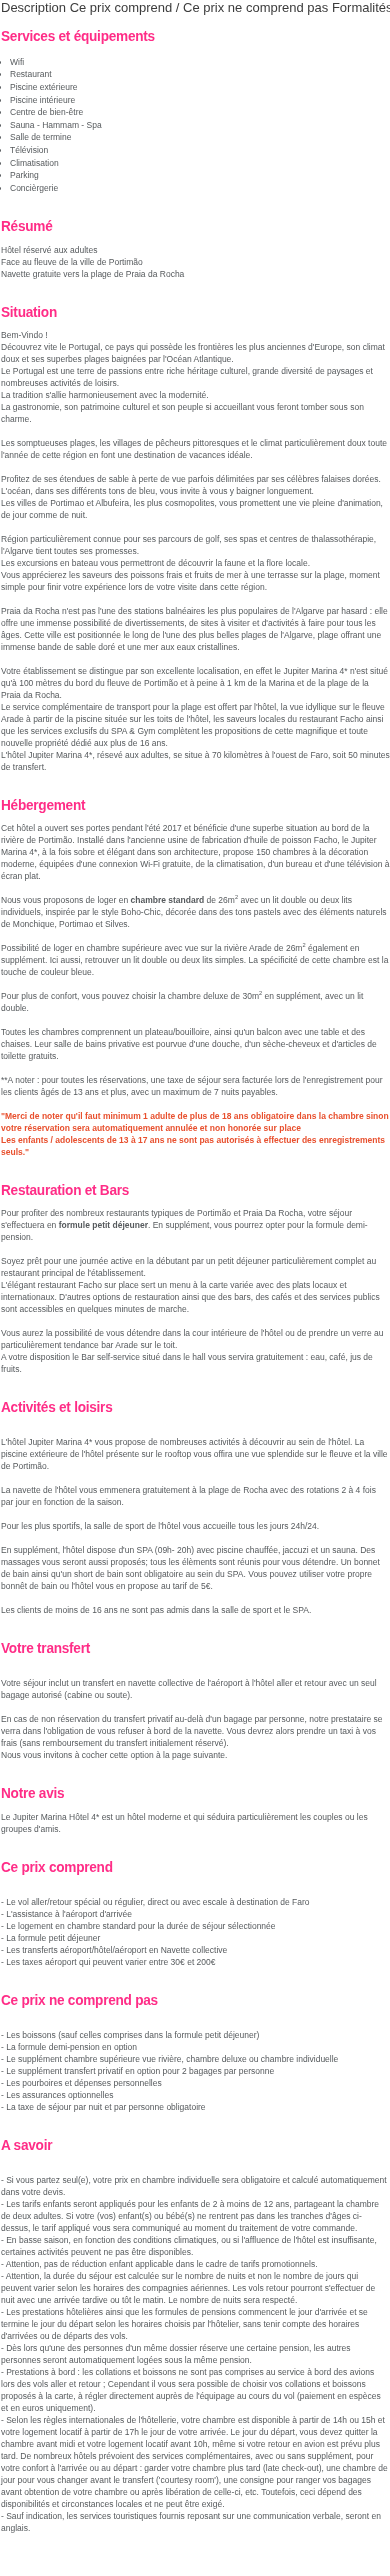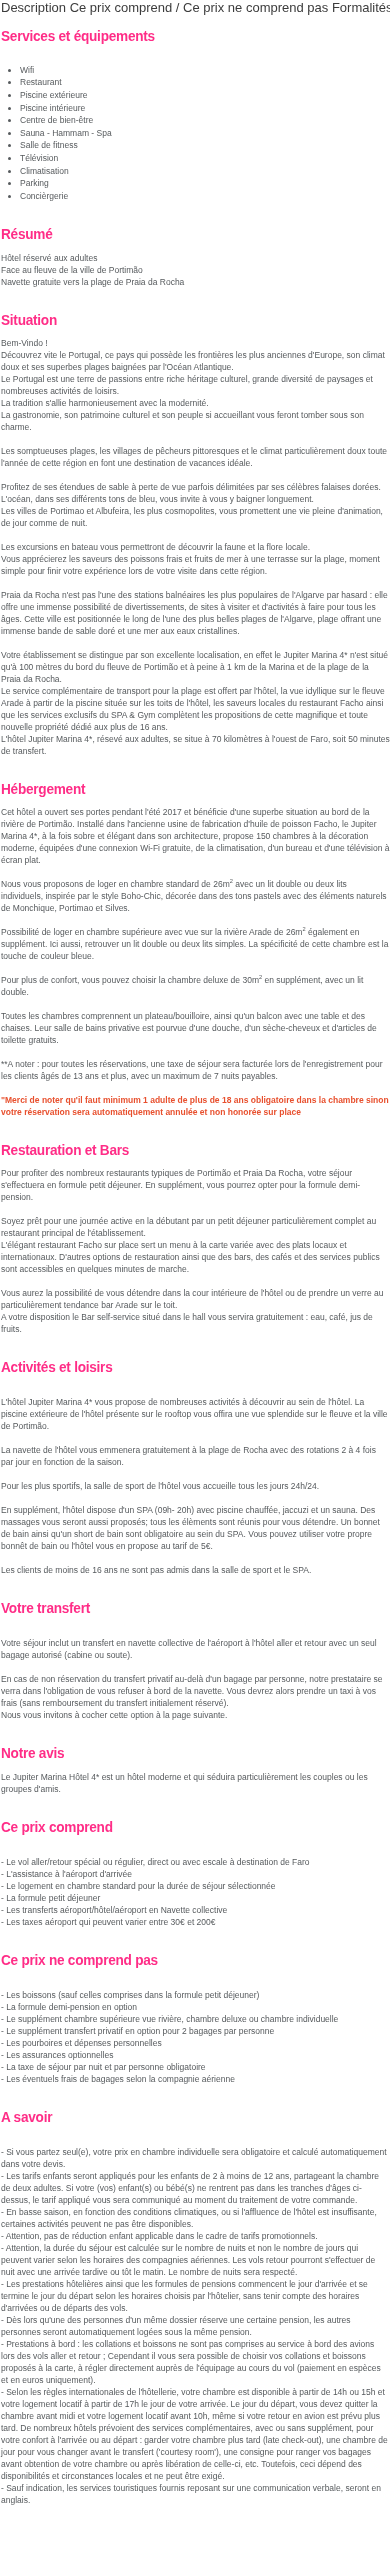--- a/index.html
+++ b/index.html
@@ -4,42 +4,42 @@
 <style>
   html,body{margin:0;padding:0;background:#ffffff;}
   body{font-family:"Liberation Sans",sans-serif;color:#565a5d;}
   .page{width:391px;box-sizing:border-box;padding:2.1px 1px 36px 1px;overflow:hidden;}
   .top-nav{font-size:13px;color:#3c3c3c;line-height:10.3px;margin:1px 0 0 0;white-space:nowrap;}
   .top-nav a{color:#3c3c3c;text-decoration:none;margin-right:3.6px;cursor:pointer;}
   h2.h{color:#ff2d87;font-size:15.5px;font-weight:700;margin:23px 0 8.2px 0;letter-spacing:-0.3px;
        transform:scaleX(.88);transform-origin:left center;white-space:nowrap;}
   h2.h.first{margin-top:13.4px;}
   .para{margin:0;font-size:8.5px;line-height:12px;}
-  .para .b{font-weight:400;}
+  .para .b{font-weight:700;}
   .para.warning{color:#e8502e;font-weight:700;}
   .gap{height:12px;}
-  ul.blist{margin:19px 0;padding:0 0 0 19px;list-style:disc;}
+  ul.blist{margin:11px 0;padding:0 0 0 9px;list-style:disc;}
   ul.blist li{font-size:8.5px;line-height:12.6px;}
   sup{font-size:5.7px;line-height:0;}
 </style>
 </head>
 <body>
 
 <div class="page">
   <nav class="top-nav"><a>Description</a><a>Ce prix comprend / Ce prix ne comprend pas</a><a>Formalités</a><a>Conciergerie</a><a>Logo tripadvisor</a><a>Avis Client</a></nav>
   <main>
       <h2 class="h first">Services et équipements</h2>
       <ul class="blist">
         <li>Wifi</li>
         <li>Restaurant</li>
         <li>Piscine extérieure</li>
         <li>Piscine intérieure</li>
         <li>Centre de bien-être</li>
         <li>Sauna - Hammam - Spa</li>
-        <li>Salle de fitness</li>
+        <li>Salle de termine</li>
         <li>Télévision</li>
         <li>Climatisation</li>
         <li>Parking</li>
         <li>Concièrgerie</li>
       </ul>
       <h2 class="h ">Résumé</h2>
       <p class="para ">Hôtel réservé aux adultes</p>
       <p class="para ">Face au fleuve de la ville de Portimão</p>
       <p class="para ">Navette gratuite vers la plage de Praia da Rocha</p>
       <h2 class="h ">Situation</h2>
@@ -47,20 +47,21 @@
       <p class="para ">Découvrez vite le Portugal, ce pays qui possède les frontières les plus anciennes d'Europe, son climat doux et ses superbes plages baignées par l'Océan Atlantique.</p>
       <p class="para ">Le Portugal est une terre de passions entre riche héritage culturel, grande diversité de paysages et nombreuses activités de loisirs.</p>
       <p class="para ">La tradition s'allie harmonieusement avec la modernité.</p>
       <p class="para ">La gastronomie, son patrimoine culturel et son peuple si accueillant vous feront tomber sous son charme.</p>
       <div class="gap"></div>
       <p class="para ">Les somptueuses plages, les villages de pêcheurs pittoresques et le climat particulièrement doux toute l'année de cette région en font une destination de vacances idéale.</p>
       <div class="gap"></div>
       <p class="para ">Profitez de ses étendues de sable à perte de vue parfois délimitées par ses célèbres falaises dorées. L'océan, dans ses différents tons de bleu, vous invite à vous y baigner longuement.</p>
       <p class="para ">Les villes de Portimao et Albufeira, les plus cosmopolites, vous promettent une vie pleine d'animation, de jour comme de nuit.</p>
       <div class="gap"></div>
+      <p class="para ">Région particulièrement connue pour ses parcours de golf, ses spas et centres de thalassothérapie, l'Algarve tient toutes ses promesses.</p>
       <p class="para ">Les excursions en bateau vous permettront de découvrir la faune et la flore locale.</p>
       <p class="para ">Vous apprécierez les saveurs des poissons frais et fruits de mer à une terrasse sur la plage, moment simple pour finir votre expérience lors de votre visite dans cette région.</p>
       <div class="gap"></div>
       <p class="para ">Praia da Rocha n'est pas l'une des stations balnéaires les plus populaires de l'Algarve par hasard : elle offre une immense possibilité de divertissements, de sites à visiter et d'activités à faire pour tous les âges. Cette ville est positionnée le long de l'une des plus belles plages de l'Algarve, plage offrant une immense bande de sable doré et une mer aux eaux cristallines.</p>
       <div class="gap"></div>
       <p class="para ">Votre établissement se distingue par son excellente localisation, en effet le Jupiter Marina 4* n'est situé qu'à 100 mètres du bord du fleuve de Portimão et à peine à 1 km de la Marina et de la plage de la Praia da Rocha.</p>
       <p class="para ">Le service complémentaire de transport pour la plage est offert par l'hôtel, la vue idyllique sur le fleuve Arade à partir de la piscine située sur les toits de l'hôtel, les saveurs locales du restaurant Facho ainsi que les services exclusifs du SPA &amp; Gym complètent les propositions de cette magnifique et toute nouvelle propriété dédié aux plus de 16 ans.</p>
       <p class="para ">L'hôtel Jupiter Marina 4*, résevé aux adultes, se situe à 70 kilomètres à l'ouest de Faro, soit 50 minutes de transfert.</p>
       <h2 class="h ">Hébergement</h2>
       <p class="para ">Cet hôtel a ouvert ses portes pendant l'été 2017 et bénéficie d'une superbe situation au bord de la rivière de Portimão. Installé dans l'ancienne usine de fabrication d'huile de poisson Facho, le Jupiter Marina 4*, à la fois sobre et élégant dans son architecture, propose 150 chambres à la décoration moderne, équipées d'une connexion Wi-Fi gratuite, de la climatisation, d'un bureau et d'une télévision à écran plat.</p>
@@ -69,20 +70,21 @@
       <div class="gap"></div>
       <p class="para "><span>Possibilité de loger en chambre supérieure avec vue sur la rivière Arade de 26m</span><sup>2</sup><span> également en supplément. Ici aussi, retrouver un lit double ou deux lits simples. La spécificité de cette chambre est la touche de couleur bleue.</span></p>
       <div class="gap"></div>
       <p class="para "><span>Pour plus de confort, vous pouvez choisir la chambre deluxe de 30m</span><sup>2</sup><span> en supplément, avec un lit double.</span></p>
       <div class="gap"></div>
       <p class="para ">Toutes les chambres comprennent un plateau/bouilloire, ainsi qu'un balcon avec une table et des chaises. Leur salle de bains privative est pourvue d'une douche, d'un sèche-cheveux et d'articles de toilette gratuits.</p>
       <div class="gap"></div>
       <p class="para ">**A noter : pour toutes les réservations, une taxe de séjour sera facturée lors de l'enregistrement pour les clients âgés de 13 ans et plus, avec un maximum de 7 nuits payables.</p>
       <div class="gap"></div>
       <p class="para warning">"Merci de noter qu'il faut minimum 1 adulte de plus de 18 ans obligatoire dans la chambre sinon votre réservation sera automatiquement annulée et non honorée sur place</p>
+      <p class="para warning">Les enfants / adolescents de 13 à 17 ans ne sont pas autorisés à effectuer des enregistrements seuls."</p>
       <h2 class="h ">Restauration et Bars</h2>
       <p class="para "><span>Pour profiter des nombreux restaurants typiques de Portimão et Praia Da Rocha, votre séjour s'effectuera en </span><span class="b">formule petit déjeuner</span><span>. En supplément, vous pourrez opter pour la formule demi-pension.</span></p>
       <div class="gap"></div>
       <p class="para ">Soyez prêt pour une journée active en la débutant par un petit déjeuner particulièrement complet au restaurant principal de l'établissement.</p>
       <p class="para ">L'élégant restaurant Facho sur place sert un menu à la carte variée avec des plats locaux et internationaux. D'autres options de restauration ainsi que des bars, des cafés et des services publics sont accessibles en quelques minutes de marche.</p>
       <div class="gap"></div>
       <p class="para ">Vous aurez la possibilité de vous détendre dans la cour intérieure de l'hôtel ou de prendre un verre au particulièrement tendance bar Arade sur le toit.</p>
       <p class="para ">A votre disposition le Bar self-service situé dans le hall vous servira gratuitement : eau, café, jus de fruits.</p>
       <h2 class="h ">Activités et loisirs</h2>
       <div class="gap"></div>
@@ -113,21 +115,20 @@
       <p class="para ">- Les taxes aéroport qui peuvent varier entre 30€ et 200€</p>
       <h2 class="h ">Ce prix ne comprend pas</h2>
       <div class="gap"></div>
       <p class="para ">- Les boissons (sauf celles comprises dans la formule petit déjeuner)</p>
       <p class="para ">- La formule demi-pension en option</p>
       <p class="para ">- Le supplément chambre supérieure vue rivière, chambre deluxe ou chambre individuelle</p>
       <p class="para ">- Le supplément transfert privatif en option pour 2 bagages par personne</p>
       <p class="para ">- Les pourboires et dépenses personnelles</p>
       <p class="para ">- Les assurances optionnelles</p>
       <p class="para ">- La taxe de séjour par nuit et par personne obligatoire</p>
-      <p class="para ">- Les éventuels frais de bagages selon la compagnie aérienne</p>
       <h2 class="h ">A savoir</h2>
       <div class="gap"></div>
       <p class="para ">- Si vous partez seul(e), votre prix en chambre individuelle sera obligatoire et calculé automatiquement dans votre devis.</p>
       <p class="para ">- Les tarifs enfants seront appliqués pour les enfants de 2 à moins de 12 ans, partageant la chambre de deux adultes. Si votre (vos) enfant(s) ou bébé(s) ne rentrent pas dans les tranches d'âges ci-dessus, le tarif appliqué vous sera communiqué au moment du traitement de votre commande.</p>
       <p class="para ">- En basse saison, en fonction des conditions climatiques, ou si l'affluence de l'hôtel est insuffisante, certaines activités peuvent ne pas être disponibles.</p>
       <p class="para ">- Attention, pas de réduction enfant applicable dans le cadre de tarifs promotionnels.</p>
       <p class="para ">- Attention, la durée du séjour est calculée sur le nombre de nuits et non le nombre de jours qui peuvent varier selon les horaires des compagnies aériennes. Les vols retour pourront s'effectuer de nuit avec une arrivée tardive ou tôt le matin. Le nombre de nuits sera respecté.</p>
       <p class="para ">- Les prestations hôtelières ainsi que les formules de pensions commencent le jour d'arrivée et se termine le jour du départ selon les horaires choisis par l'hôtelier, sans tenir compte des horaires d'arrivées ou de départs des vols.</p>
       <p class="para ">- Dès lors qu'une des personnes d'un même dossier réserve une certaine pension, les autres personnes seront automatiquement logées sous la même pension.</p>
       <p class="para ">- Prestations à bord : les collations et boissons ne sont pas comprises au service à bord des avions lors des vols aller et retour ; Cependant il vous sera possible de choisir vos collations et boissons proposés à la carte, à régler directement auprès de l'équipage au cours du vol (paiement en espèces et en euros uniquement).</p>

